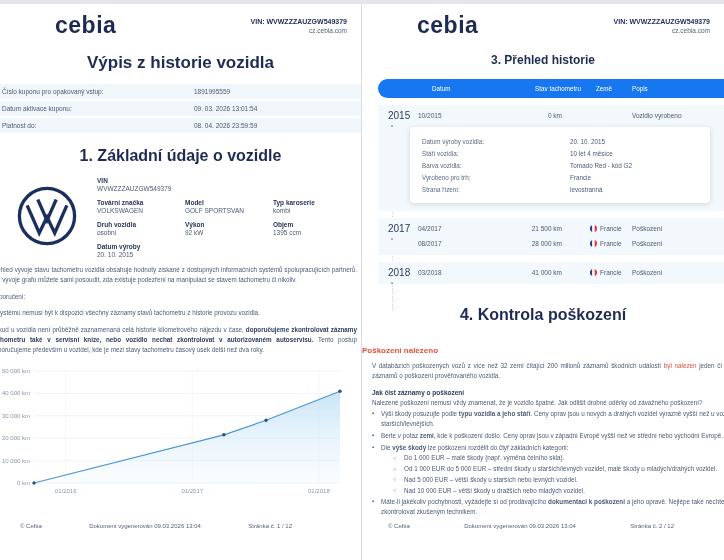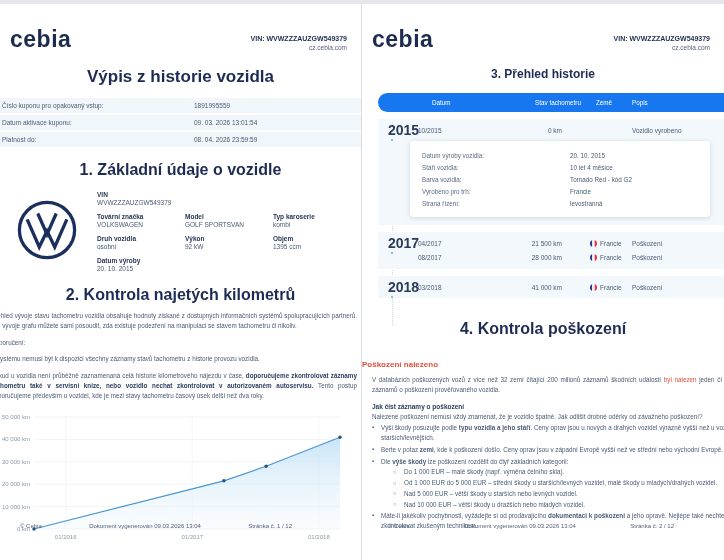--- a/index.html
+++ b/index.html
@@ -5,21 +5,21 @@
   * { margin:0; padding:0; box-sizing:border-box; }
   html,body { width:724px; height:560px; overflow:hidden; background:#e9ebee;
               font-family:"Liberation Sans", sans-serif; }
   .canvas { position:relative; width:724px; height:560px; background:#fff; }
   .topstrip { position:absolute; top:0; left:0; width:724px; height:4px; background:#e4e6e9; }
   .pages { position:absolute; top:4px; left:0; display:flex; width:724px; height:556px; }
   .page { position:relative; width:362px; height:556px; background:#fff; overflow:hidden; }
   .page-left { border-right:1px solid #d9dde2; }
 
   
-  .hdr { display:flex; justify-content:space-between; align-items:flex-end; padding:24px 14px 0 10px; }
+  .hdr { display:flex; justify-content:space-between; align-items:center; padding:10px 14px 0 10px;margin-left:45px; }
   .logo { font-size:23px; font-weight:600; color:#1d2b50; letter-spacing:.5px; line-height:1; }
   .hdr-right { text-align:right; }
   .hdr-vin { font-size:7px; font-weight:bold; color:#1d2b50; }
   .hdr-site { font-size:6.5px; color:#55607a; margin-top:2px; }
 
   .doc-title { text-align:center; font-size:17px; font-weight:bold; color:#1e2c54; margin-top:16px; }
   .sec-title { text-align:center; font-size:16px; font-weight:bold; color:#1e2c54; }
 
   
   .coupon { margin-top:11px; }
@@ -55,21 +55,21 @@
              background:#1677f0; border-radius:10px 0 0 10px; height:19px; align-items:center;
              margin-left:16px; width:370px; margin-top:12px; color:#fff; font-size:6.3px; }
   .tbl-hdr .h-date { padding-left:14px; }
   .tbl-hdr .h-km { text-align:center; }
   .tbl-hdr .h-country { padding-left:8px; }
   .timeline { position:relative; }
   .tl-line { position:absolute; left:30px; top:26px; height:180px; border-left:1px dotted #c9d7e6; }
   .tgroup { position:relative; background:#f3f8fc; margin-left:16px; width:370px; margin-top:7px;
             padding:3px 0 4px 0; }
   .t-row { display:grid; grid-template-columns:40px 110px 60px 44px 1fr; align-items:center; height:15px; }
-  .t-year { padding-left:10px; font-size:14px; font-weight:bold; color:#2a3a5c; position:relative; }
+  .t-year { padding-left:10px; font-size:10px; font-weight:normal; color:#2a3a5c; position:relative; }
   .yr-dot { position:absolute; left:13px; top:12px; width:2px; height:2px; border-radius:50%; background:#8aa0b8; }
   .t-date, .t-desc { font-size:6.5px; color:#4a5a74; }
   .t-km { font-size:6.5px; color:#4a5a74; text-align:right; padding-right:26px; }
   .t-country { font-size:6.5px; color:#4a5a74; display:flex; align-items:center; gap:3px; padding-left:2px; }
   .detail-card { background:#fff; border-radius:4px; box-shadow:0 1px 5px rgba(40,60,90,.18);
                  margin:4px 0 4px 32px; width:300px; padding:8px 12px; }
   .dc-row { display:flex; padding:2.5px 0; }
   .dc-lbl { width:148px; font-size:6.3px; color:#5a6a82; }
   .dc-val { font-size:6.3px; color:#4a5a74; }
 
@@ -164,21 +164,20 @@
               <div class="fld-val">1395 ccm</div>
             </div>
             <div>
               <div class="fld-lbl">Datum výroby</div>
               <div class="fld-val">20. 10. 2015</div>
             </div>
           </div>
         </div>
       </div>
 
-      <div class="sec-title s2-title">2. Kontrola najetých kilometrů</div>
       <p class="para">Přehled vývoje stavu tachometru vozidla obsahuje hodnoty získané z dostupných informačních systémů spolupracujících partnerů. Dle vývoje grafu můžete sami posoudit, zda existuje podezření na manipulaci se stavem tachometru či nikoliv.</p>
       <p class="para">Doporučení:</p>
       <p class="para">V systému nemusí být k dispozici všechny záznamy stavů tachometru z historie provozu vozidla.</p>
       <p class="para"><span>Pokud u vozidla není průběžně zaznamenaná celá historie kilometrového nájezdu v čase, </span><b>doporučujeme zkontrolovat záznamy tachometru také v servisní knize, nebo vozidlo nechat zkontrolovat v autorizovaném autoservisu.</b><span> Tento postup doporučujeme především u vozidel, kde je mezi stavy tachometru časový úsek delší než dva roky.</span></p>
 
       <div class="chart-wrap">
         <svg id="chart-svg" width="344" height="140" viewBox="0 0 344 140">
           <defs>
             <linearGradient id="gradA" x1="0" y1="0" x2="0" y2="1">
               <stop offset="0" stop-color="#bfe0f5" stop-opacity="0.85"></stop>

